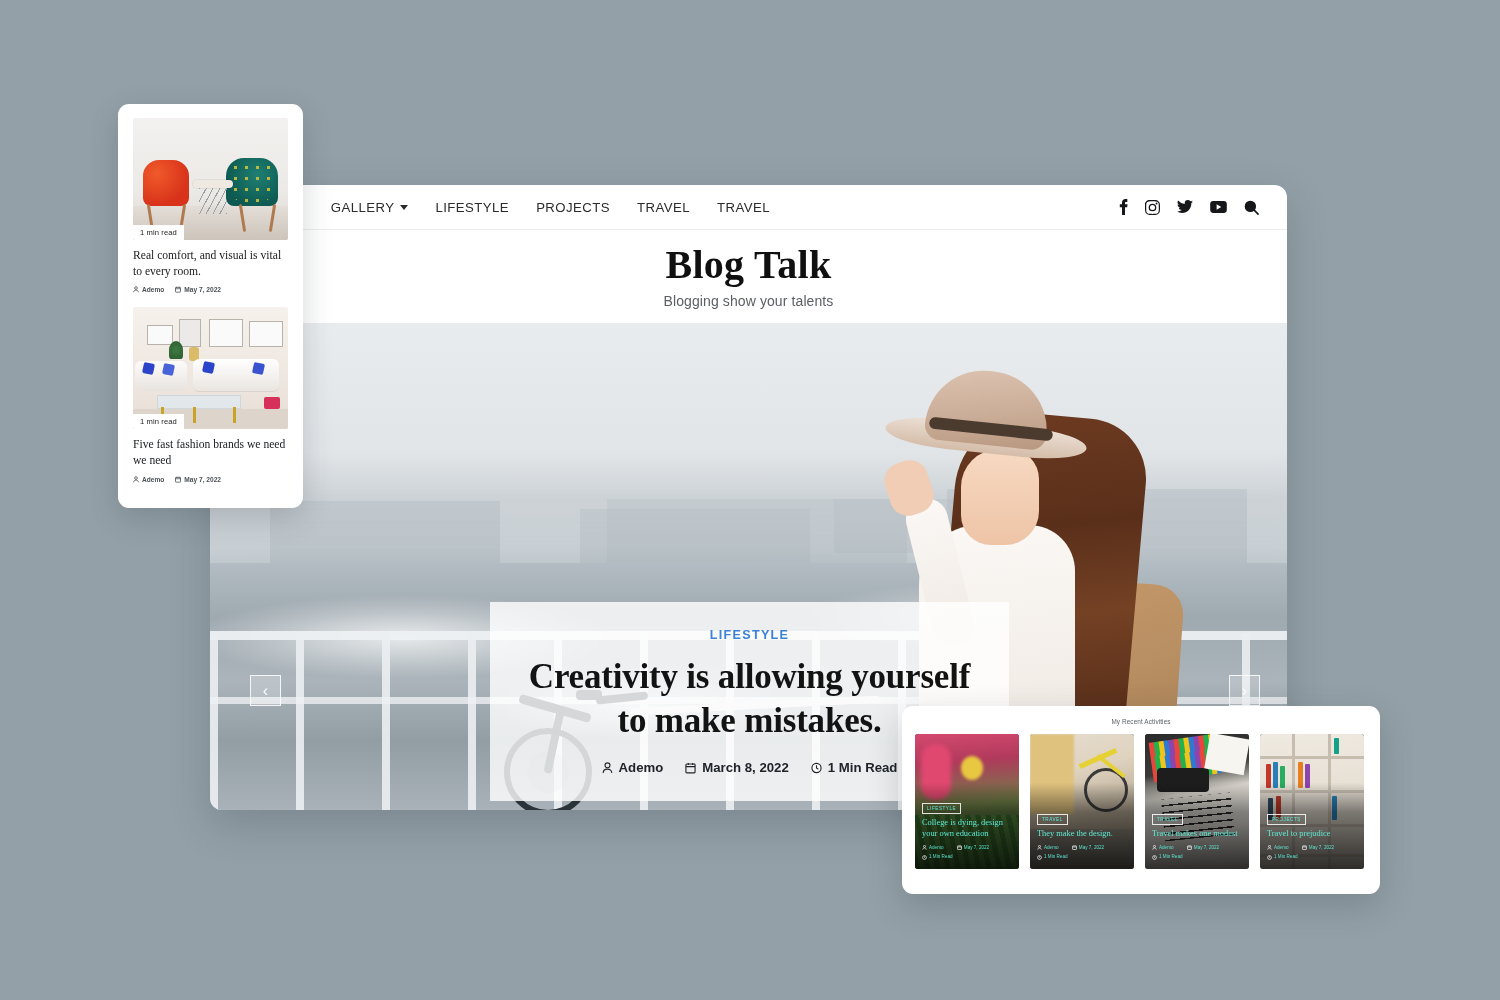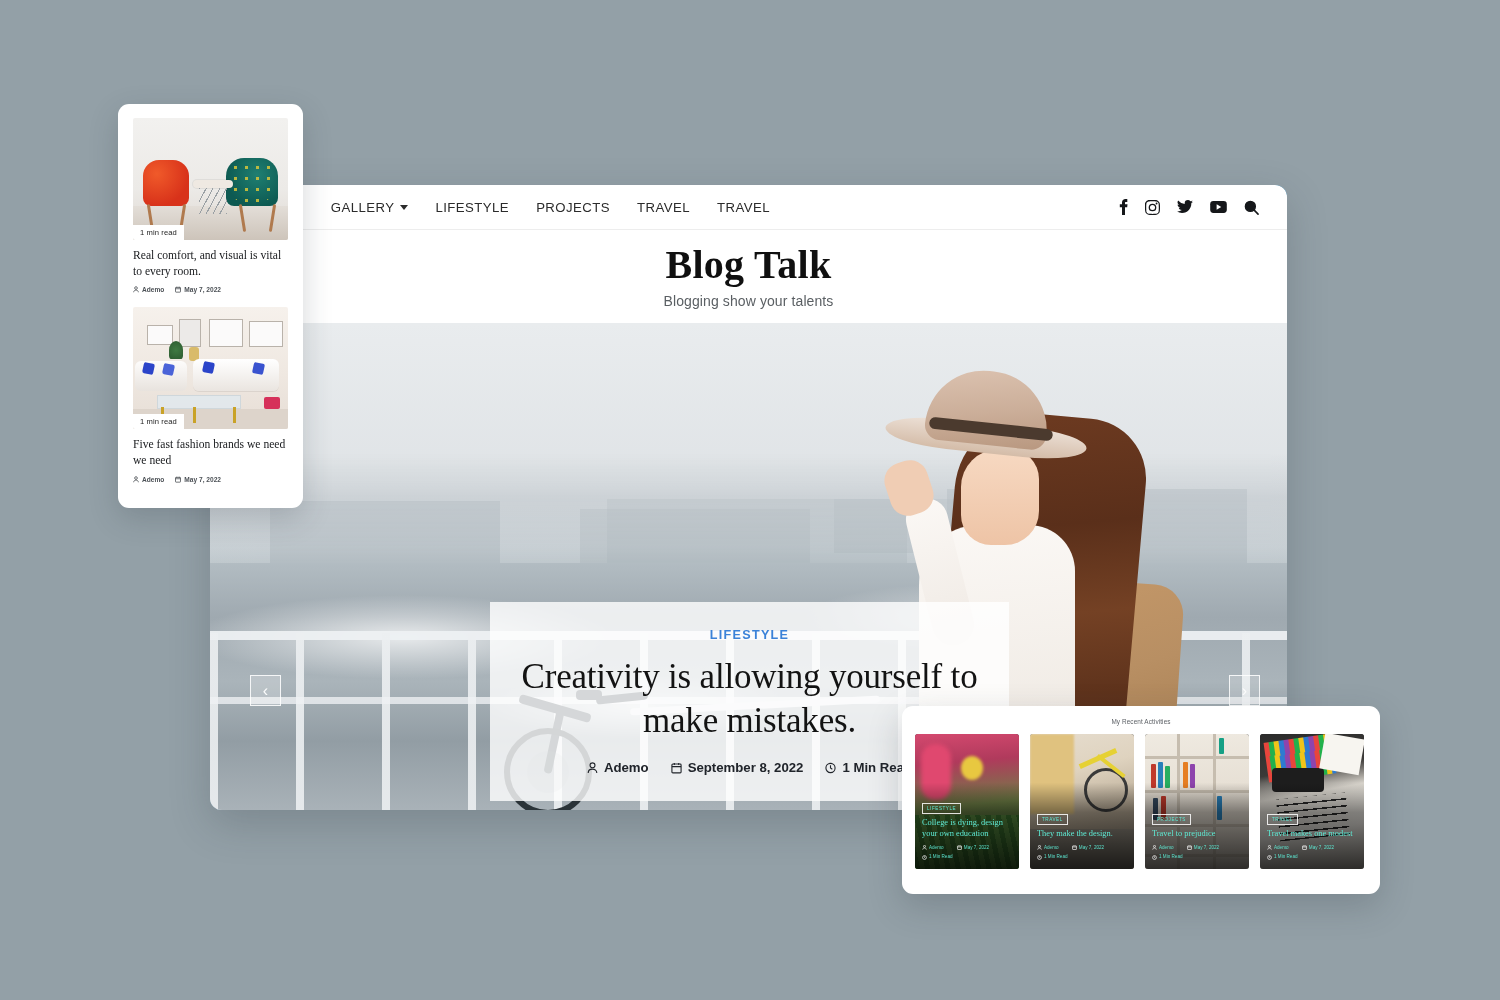--- a/index.html
+++ b/index.html
@@ -176,21 +176,21 @@
     display: flex; flex-direction: column;
     align-items: center; justify-content: center;
     padding: 18px 30px;
   }
   .cap-cat {
     font-size: 12.6px; font-weight: 700; letter-spacing: 1.3px;
     color: #3b82d8; margin-bottom: 13px;
   }
   .cap-title {
     font-family: "Liberation Serif", serif;
-    font-size: 35px; font-weight: 400; color: #131313;
+    font-size: 35px; font-weight: 700; color: #131313;
     line-height: 1.26; text-align: center; letter-spacing: -.2px;
   }
   .cap-meta {
     display: flex; align-items: center; gap: 22px;
     margin-top: 17px; font-size: 13.2px; color: #20242a; font-weight: 600;
   }
   .cap-meta span { display: flex; align-items: center; gap: 6px; }
   .cap-meta svg { display:block; }
 
   
@@ -481,21 +481,21 @@
               <circle cx="6" cy="3.6" r="2.7"></circle>
               <path d="M1.3 12c0-2.6 2.1-4.3 4.7-4.3S10.7 9.4 10.7 12"></path>
             </svg>
           <span>Ademo</span>
         </span>
         <span>
           <svg width="11" height="12" viewBox="0 0 12 13" fill="none" stroke="#20242a" stroke-width="1.2">
               <rect x="1" y="2.2" width="10" height="9.6" rx="1"></rect>
               <path d="M1 5h10M3.6 1v2.2M8.4 1v2.2"></path>
             </svg>
-          <span>September 8, 2022</span>
+          <span>March 8, 2022</span>
         </span>
         <span>
           <svg width="11" height="12" viewBox="0 0 12 13" fill="none" stroke="#20242a" stroke-width="1.2">
               <circle cx="6" cy="6.5" r="5"></circle>
               <path d="M6 3.5v3l2 1.3"></path>
             </svg>
           <span>1 Min Read</span>
         </span>
       </div>
     </div>
@@ -658,20 +658,57 @@
                 <circle cx="6" cy="6.5" r="5"></circle>
                 <path d="M6 3.5v3l2 1.3"></path>
               </svg>
             <span>1 Min Read</span>
           </span>
         </div>
       </div>
     </div>
 
     <div class="ra-card">
+      <div class="ra-art ra3">
+        <div class="pens"></div>
+          <div class="cup"></div>
+        <div class="paper"></div>
+          <div class="lines"></div>
+      </div>
+      <div class="ra-shade"></div>
+      <div class="ra-body">
+        <div class="ra-cat">TRAVEL</div>
+        <div class="ra-ctitle">Travel makes one modest</div>
+        <div class="ra-meta">
+          <span>
+            <svg width="5" height="5" viewBox="0 0 12 13" fill="none" stroke="#fff" stroke-width="1.8">
+                <circle cx="6" cy="3.6" r="2.7"></circle>
+                <path d="M1.3 12c0-2.6 2.1-4.3 4.7-4.3S10.7 9.4 10.7 12"></path>
+              </svg>
+            <span>Ademo</span>
+          </span>
+          <span>
+            <svg width="5" height="5" viewBox="0 0 12 13" fill="none" stroke="#fff" stroke-width="1.8">
+                <rect x="1" y="2.2" width="10" height="9.6" rx="1"></rect>
+                <path d="M1 5h10"></path>
+              </svg>
+            <span>May 7, 2022</span>
+          </span><br>
+          <span>
+            <svg width="5" height="5" viewBox="0 0 12 13" fill="none" stroke="#fff" stroke-width="1.8">
+                <circle cx="6" cy="6.5" r="5"></circle>
+                <path d="M6 3.5v3l2 1.3"></path>
+              </svg>
+            <span>1 Min Read</span>
+          </span>
+        </div>
+      </div>
+    </div>
+
+    <div class="ra-card">
       <div class="ra-art ra4">
         <div class="shelf s1"></div>
           <div class="shelf s2"></div>
         <div class="shelf s3"></div>
           <div class="shelf s4"></div>
         <div class="v v1"></div>
           <div class="v v2"></div>
         <div class="bk b1"></div>
           <div class="bk b2"></div>
           <div class="bk b3"></div>
@@ -705,51 +742,14 @@
             <svg width="5" height="5" viewBox="0 0 12 13" fill="none" stroke="#fff" stroke-width="1.8">
                 <circle cx="6" cy="6.5" r="5"></circle>
                 <path d="M6 3.5v3l2 1.3"></path>
               </svg>
             <span>1 Min Read</span>
           </span>
         </div>
       </div>
     </div>
 
-    <div class="ra-card">
-      <div class="ra-art ra3">
-        <div class="pens"></div>
-          <div class="cup"></div>
-        <div class="paper"></div>
-          <div class="lines"></div>
-      </div>
-      <div class="ra-shade"></div>
-      <div class="ra-body">
-        <div class="ra-cat">TRAVEL</div>
-        <div class="ra-ctitle">Travel makes one modest</div>
-        <div class="ra-meta">
-          <span>
-            <svg width="5" height="5" viewBox="0 0 12 13" fill="none" stroke="#fff" stroke-width="1.8">
-                <circle cx="6" cy="3.6" r="2.7"></circle>
-                <path d="M1.3 12c0-2.6 2.1-4.3 4.7-4.3S10.7 9.4 10.7 12"></path>
-              </svg>
-            <span>Ademo</span>
-          </span>
-          <span>
-            <svg width="5" height="5" viewBox="0 0 12 13" fill="none" stroke="#fff" stroke-width="1.8">
-                <rect x="1" y="2.2" width="10" height="9.6" rx="1"></rect>
-                <path d="M1 5h10"></path>
-              </svg>
-            <span>May 7, 2022</span>
-          </span><br>
-          <span>
-            <svg width="5" height="5" viewBox="0 0 12 13" fill="none" stroke="#fff" stroke-width="1.8">
-                <circle cx="6" cy="6.5" r="5"></circle>
-                <path d="M6 3.5v3l2 1.3"></path>
-              </svg>
-            <span>1 Min Read</span>
-          </span>
-        </div>
-      </div>
-    </div>
-
   </div>
 </div>
 
 </body></html>

